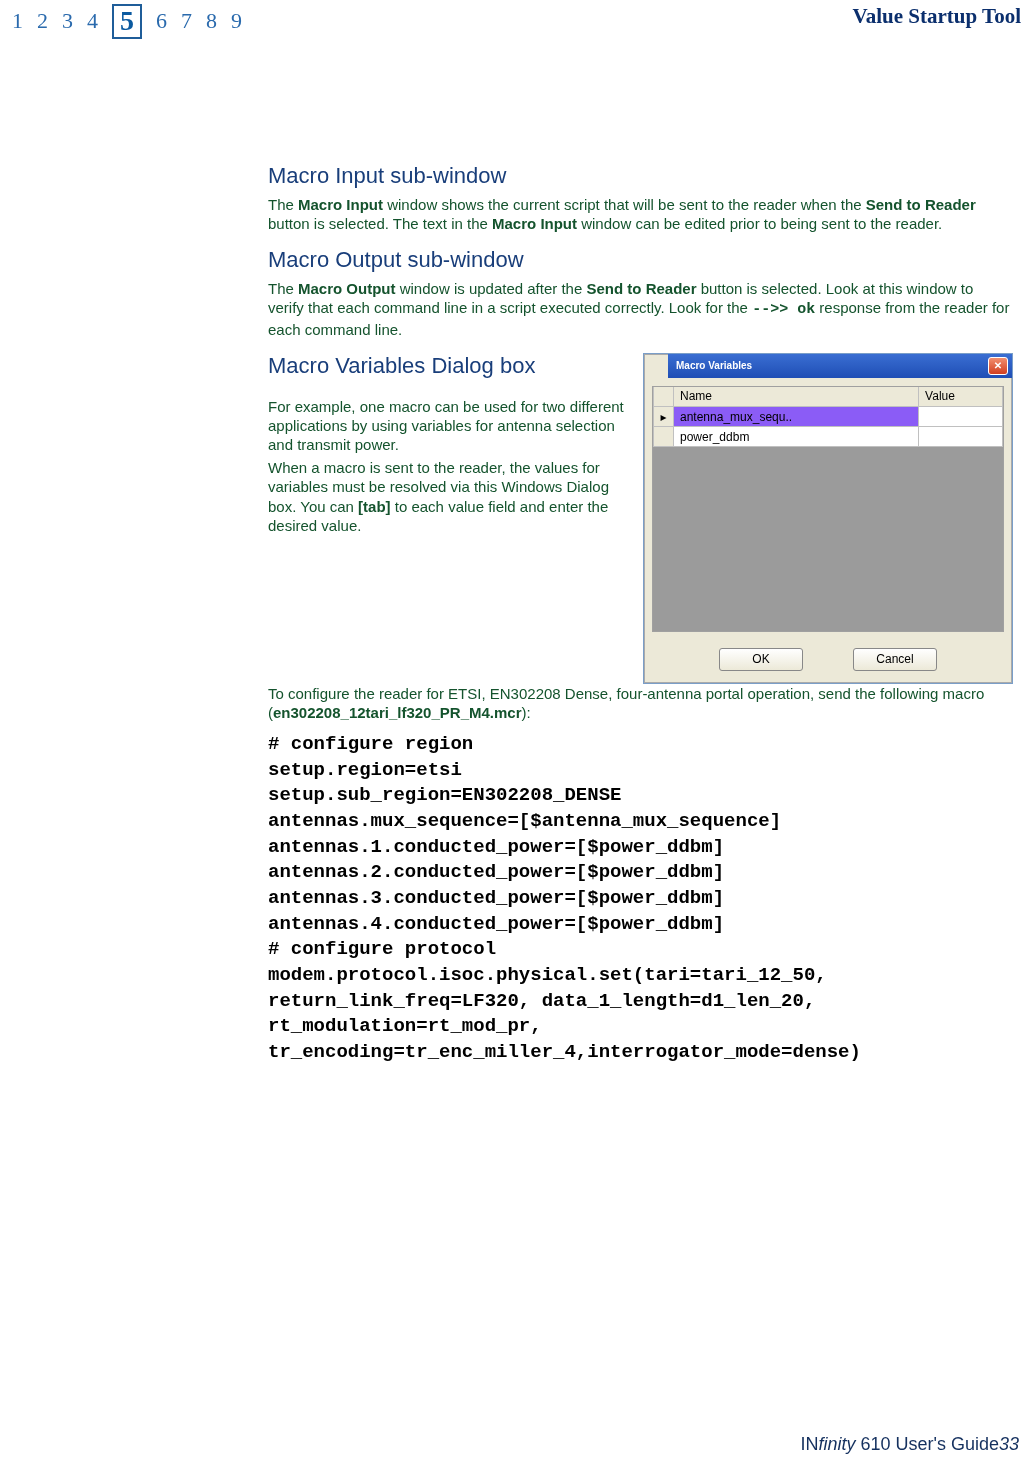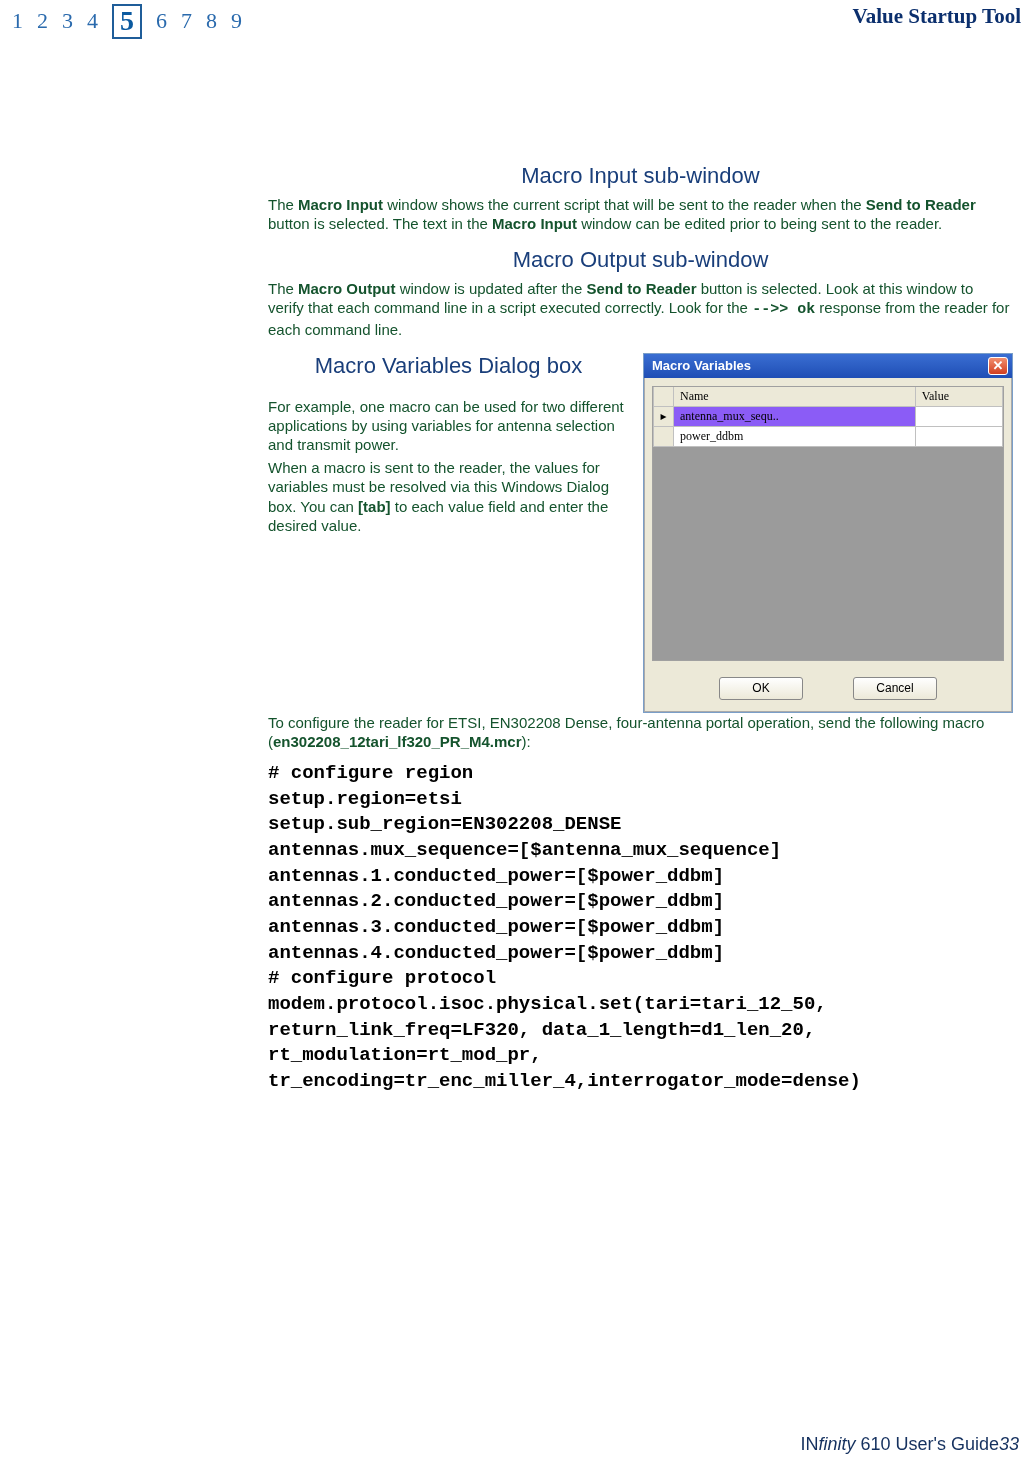--- a/index.html
+++ b/index.html
@@ -42,21 +42,20 @@
     padding: 110px 20px 0 268px;
     width: 1033px;
   }
   h2.sub {
     font-family: 'Trebuchet MS', Arial, sans-serif;
     font-weight: normal;
     color: #193e7a;
     font-size: 22px;
     margin-top: 14px;
     margin-bottom: 6px;
-    text-align: center;
   }
   p {
     font-size: 15px;
     line-height: 1.28;
     margin-bottom: 4px;
     color: #14532d;
   }
   .bold { font-weight: bold; }
   .mono { font-family: 'Courier New', monospace; font-weight: bold; }
   .two-col {
@@ -76,37 +75,37 @@
   }
   .dialog .titlebar {
     height: 24px;
     background: linear-gradient(#3a6ed2, #1f4eb5);
     display: flex;
     align-items: center;
     justify-content: space-between;
     padding: 0 4px 0 8px;
     color: #fff;
     font-weight: bold;
-    font-size: 13px;
+    font-size: 10px;
+    margin-left: 24px;
   }
   .dialog .close-btn {
     width: 20px; height: 18px;
     background: linear-gradient(#f28f6f, #d13e1f);
     border: 1px solid #fff;
     border-radius: 3px;
     display: flex; align-items: center; justify-content: center;
     color: #fff; font-weight: bold;
   }
   .dialog .grid-area {
     margin: 8px;
     background: #fff;
-    height: 275px;
+    height: 246px;
     overflow: hidden;
     border: 1px solid #a0a0a0;
-    font-family: Liberation Serif, serif;
   }
   .dialog table { border-collapse: collapse; width: 100%; font-size: 12px; }
   .dialog th {
     background: #ece9d8;
     border: 1px solid #c0c0c0;
     border-top: none;
     font-weight: normal;
     text-align: left;
     padding: 2px 6px;
     height: 20px;

